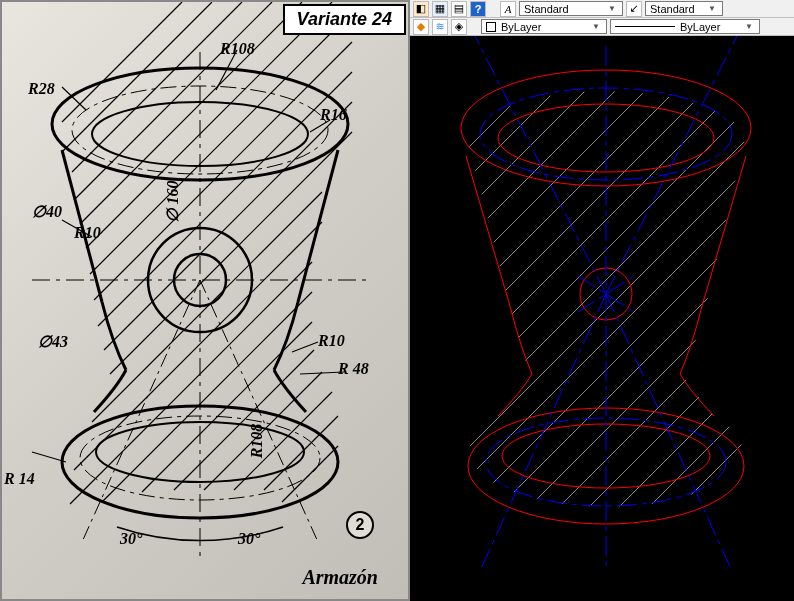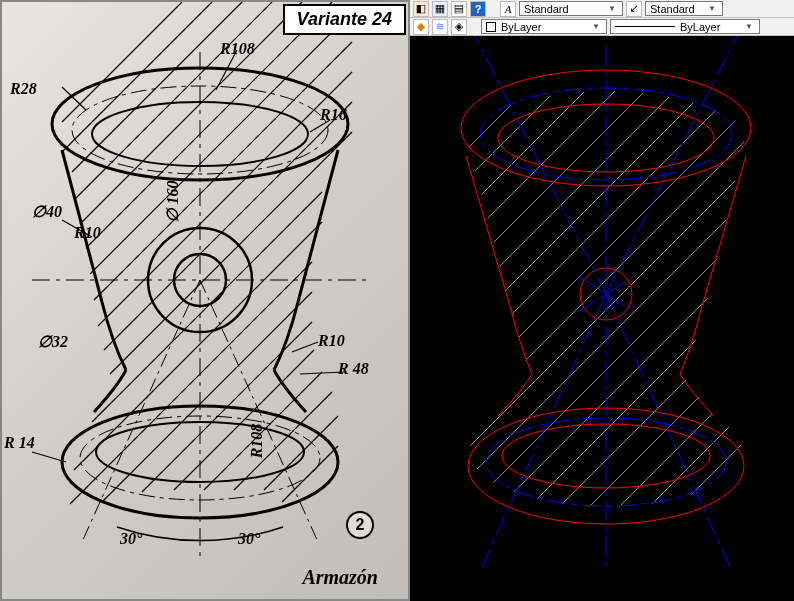--- a/index.html
+++ b/index.html
@@ -204,29 +204,29 @@
       <line x1="30" y1="450" x2="64" y2="460" stroke="#000" stroke-width="1.2"></line>
 
       <ellipse cx="198" cy="128" rx="128" ry="44" fill="none" stroke="#000" stroke-width="1" stroke-dasharray="16 5 4 5"></ellipse>
       <ellipse cx="198" cy="456" rx="120" ry="42" fill="none" stroke="#000" stroke-width="1" stroke-dasharray="16 5 4 5"></ellipse>
     </svg>
   </div>
 
   <div class="variant-box">Variante 24</div>
 
   <div class="dim-label" style="top:38px;left:218px">R108</div>
-  <div class="dim-label" style="top:78px;left:8px">R28</div>
+  <div class="dim-label" style="top:78px;left:26px">R28</div>
   <div class="dim-label" style="top:104px;left:318px">R16</div>
   <div class="dim-label" style="top:200px;left:30px">∅40</div>
   <div class="dim-label" style="top:222px;left:72px">R10</div>
   <div class="dim-label" style="top:190px;left:150px;transform:rotate(-90deg)">∅ 160</div>
-  <div class="dim-label" style="top:330px;left:36px">∅32</div>
+  <div class="dim-label" style="top:330px;left:36px">∅43</div>
   <div class="dim-label" style="top:330px;left:316px">R10</div>
   <div class="dim-label" style="top:358px;left:336px">R 48</div>
-  <div class="dim-label" style="top:432px;left:2px">R 14</div>
+  <div class="dim-label" style="top:468px;left:2px">R 14</div>
   <div class="dim-label" style="top:430px;left:238px;transform:rotate(-90deg)">R108</div>
   <div class="dim-label" style="top:528px;left:118px">30°</div>
   <div class="dim-label" style="top:528px;left:236px">30°</div>
 
   <div class="circle-badge" style="bottom:60px;right:34px">2</div>
   <div class="footer-label">Armazón</div>
 </div>
 
 <div class="right-panel">
 

